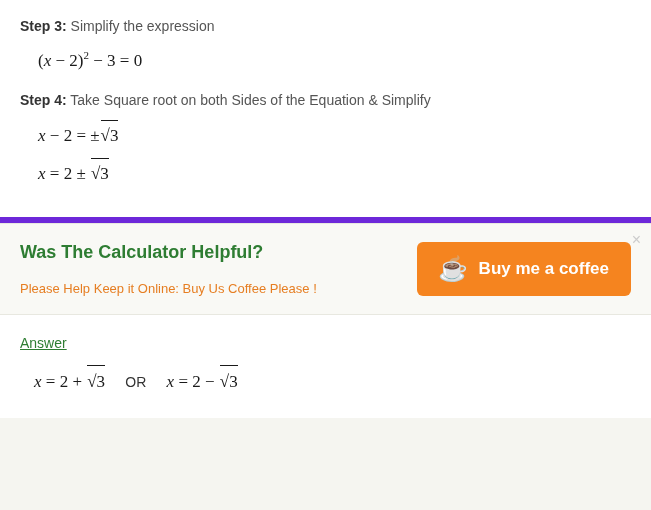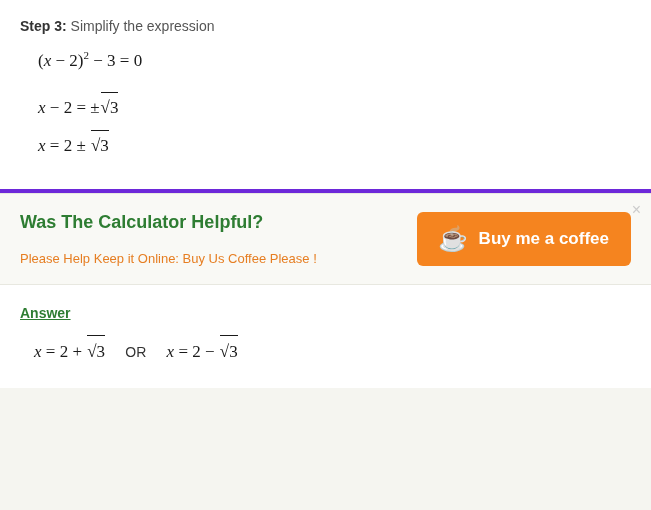--- a/index.html
+++ b/index.html
@@ -8,21 +8,21 @@
       background: #f5f5f0;
       font-size: 15px;
       color: #333;
       width: 651px;
       min-height: 510px;
     }
 
     .main-content {
       background: #fff;
       padding: 18px 20px 20px 20px;
-      border-bottom: 4px solid #6d28d9;
+      border-bottom: 6px solid #6d28d9;
     }
 
     .step-header {
       color: #555;
       font-size: 14px;
       margin-bottom: 12px;
     }
 
     .step-header strong {
       color: #333;
@@ -97,21 +97,21 @@
     }
 
     .answer-section {
       background: #fff;
       padding: 20px 20px 20px 20px;
     }
 
     .answer-label {
       color: #2e7d32;
       font-size: 14px;
-      font-weight: bold;
+      font-weight: normal;
       text-decoration: underline;
       margin-bottom: 14px;
       display: block;
     }
 
     .answer-line {
       font-family: "Times New Roman", serif;
       font-size: 17px;
       color: #1a1a1a;
       margin-left: 14px;
@@ -146,20 +146,24 @@
       <strong>Step 3:</strong>
       <span>Simplify the expression</span>
     </div>
 
     <div class="math-line">
       (<i>x</i> − 2)<sup class="sup">2</sup> − 3 = 0
     </div>
   </div>
 
   <div class="step4-block">
+    <div class="step-header">
+      <strong>Step 4:</strong>
+      <span>Take Square root on both Sides of the Equation &amp; Simplify</span>
+    </div>
 
     <div class="math-line">
       <i>x</i> − 2 = ±<span class="overline-sqrt">√3</span>
     </div>
     <div class="math-line">
       <i>x</i> = 2 ± <span class="overline-sqrt">√3</span>
     </div>
   </div>
 
 </div>

